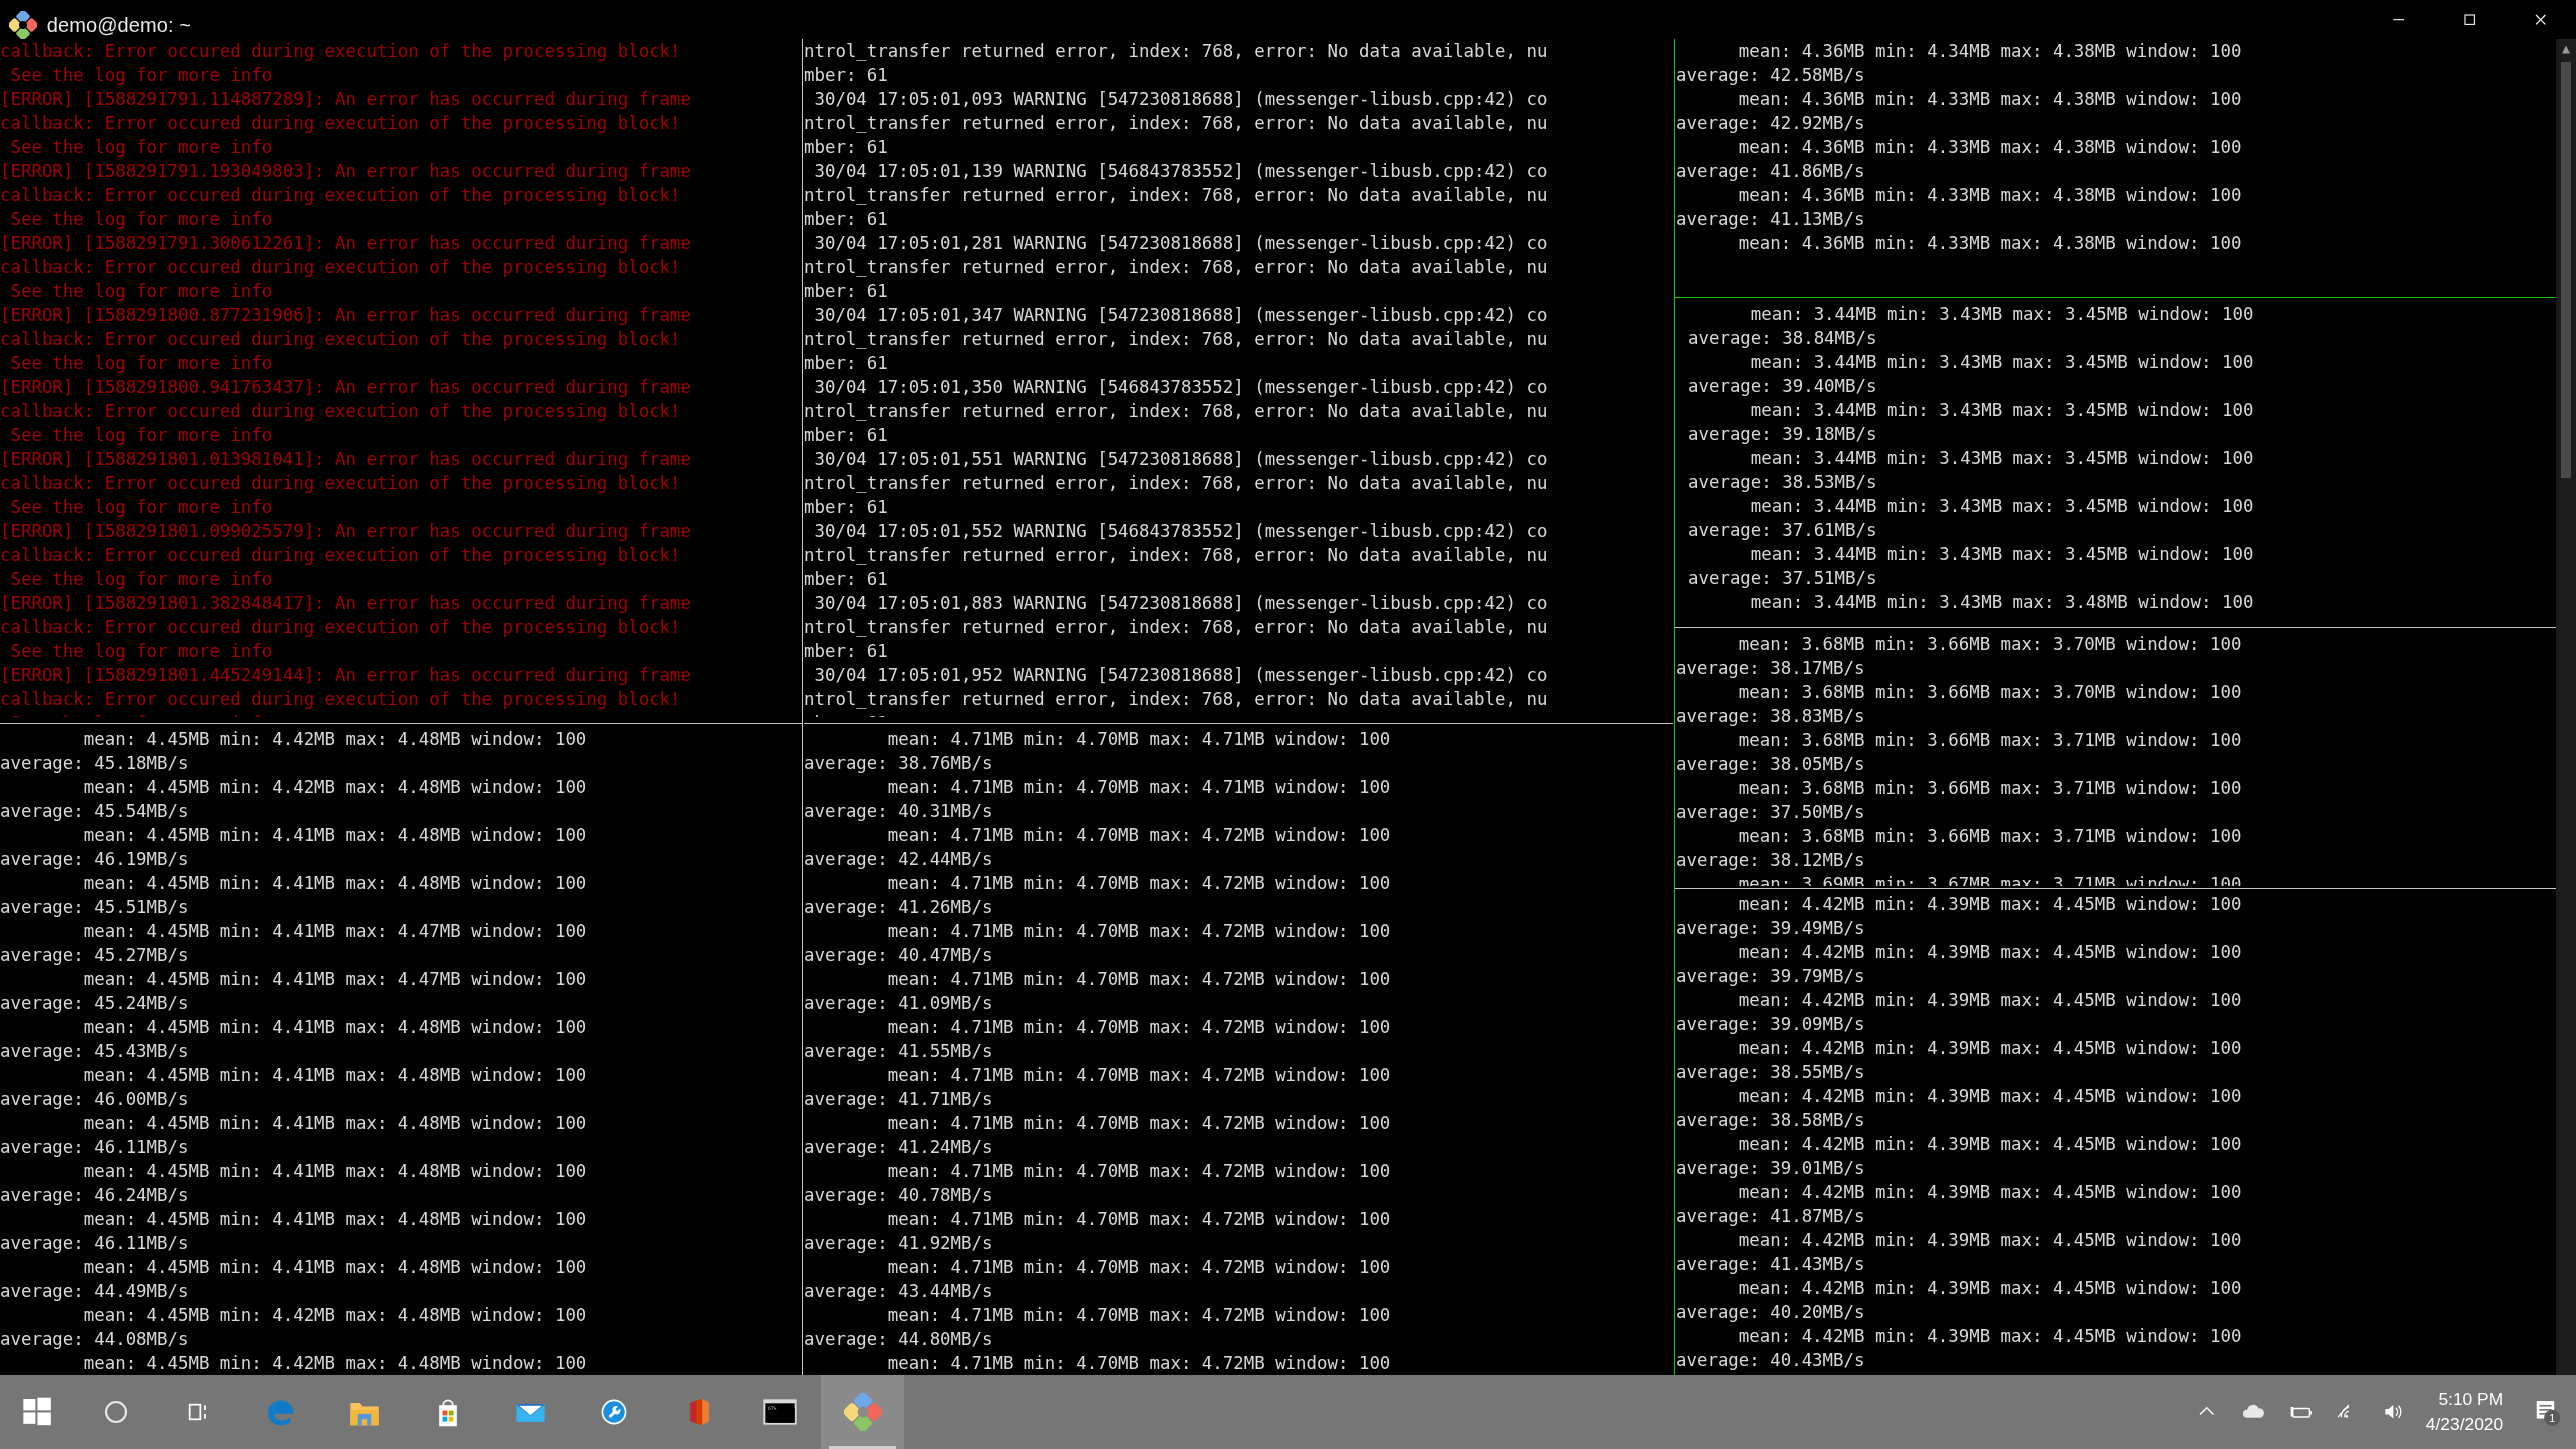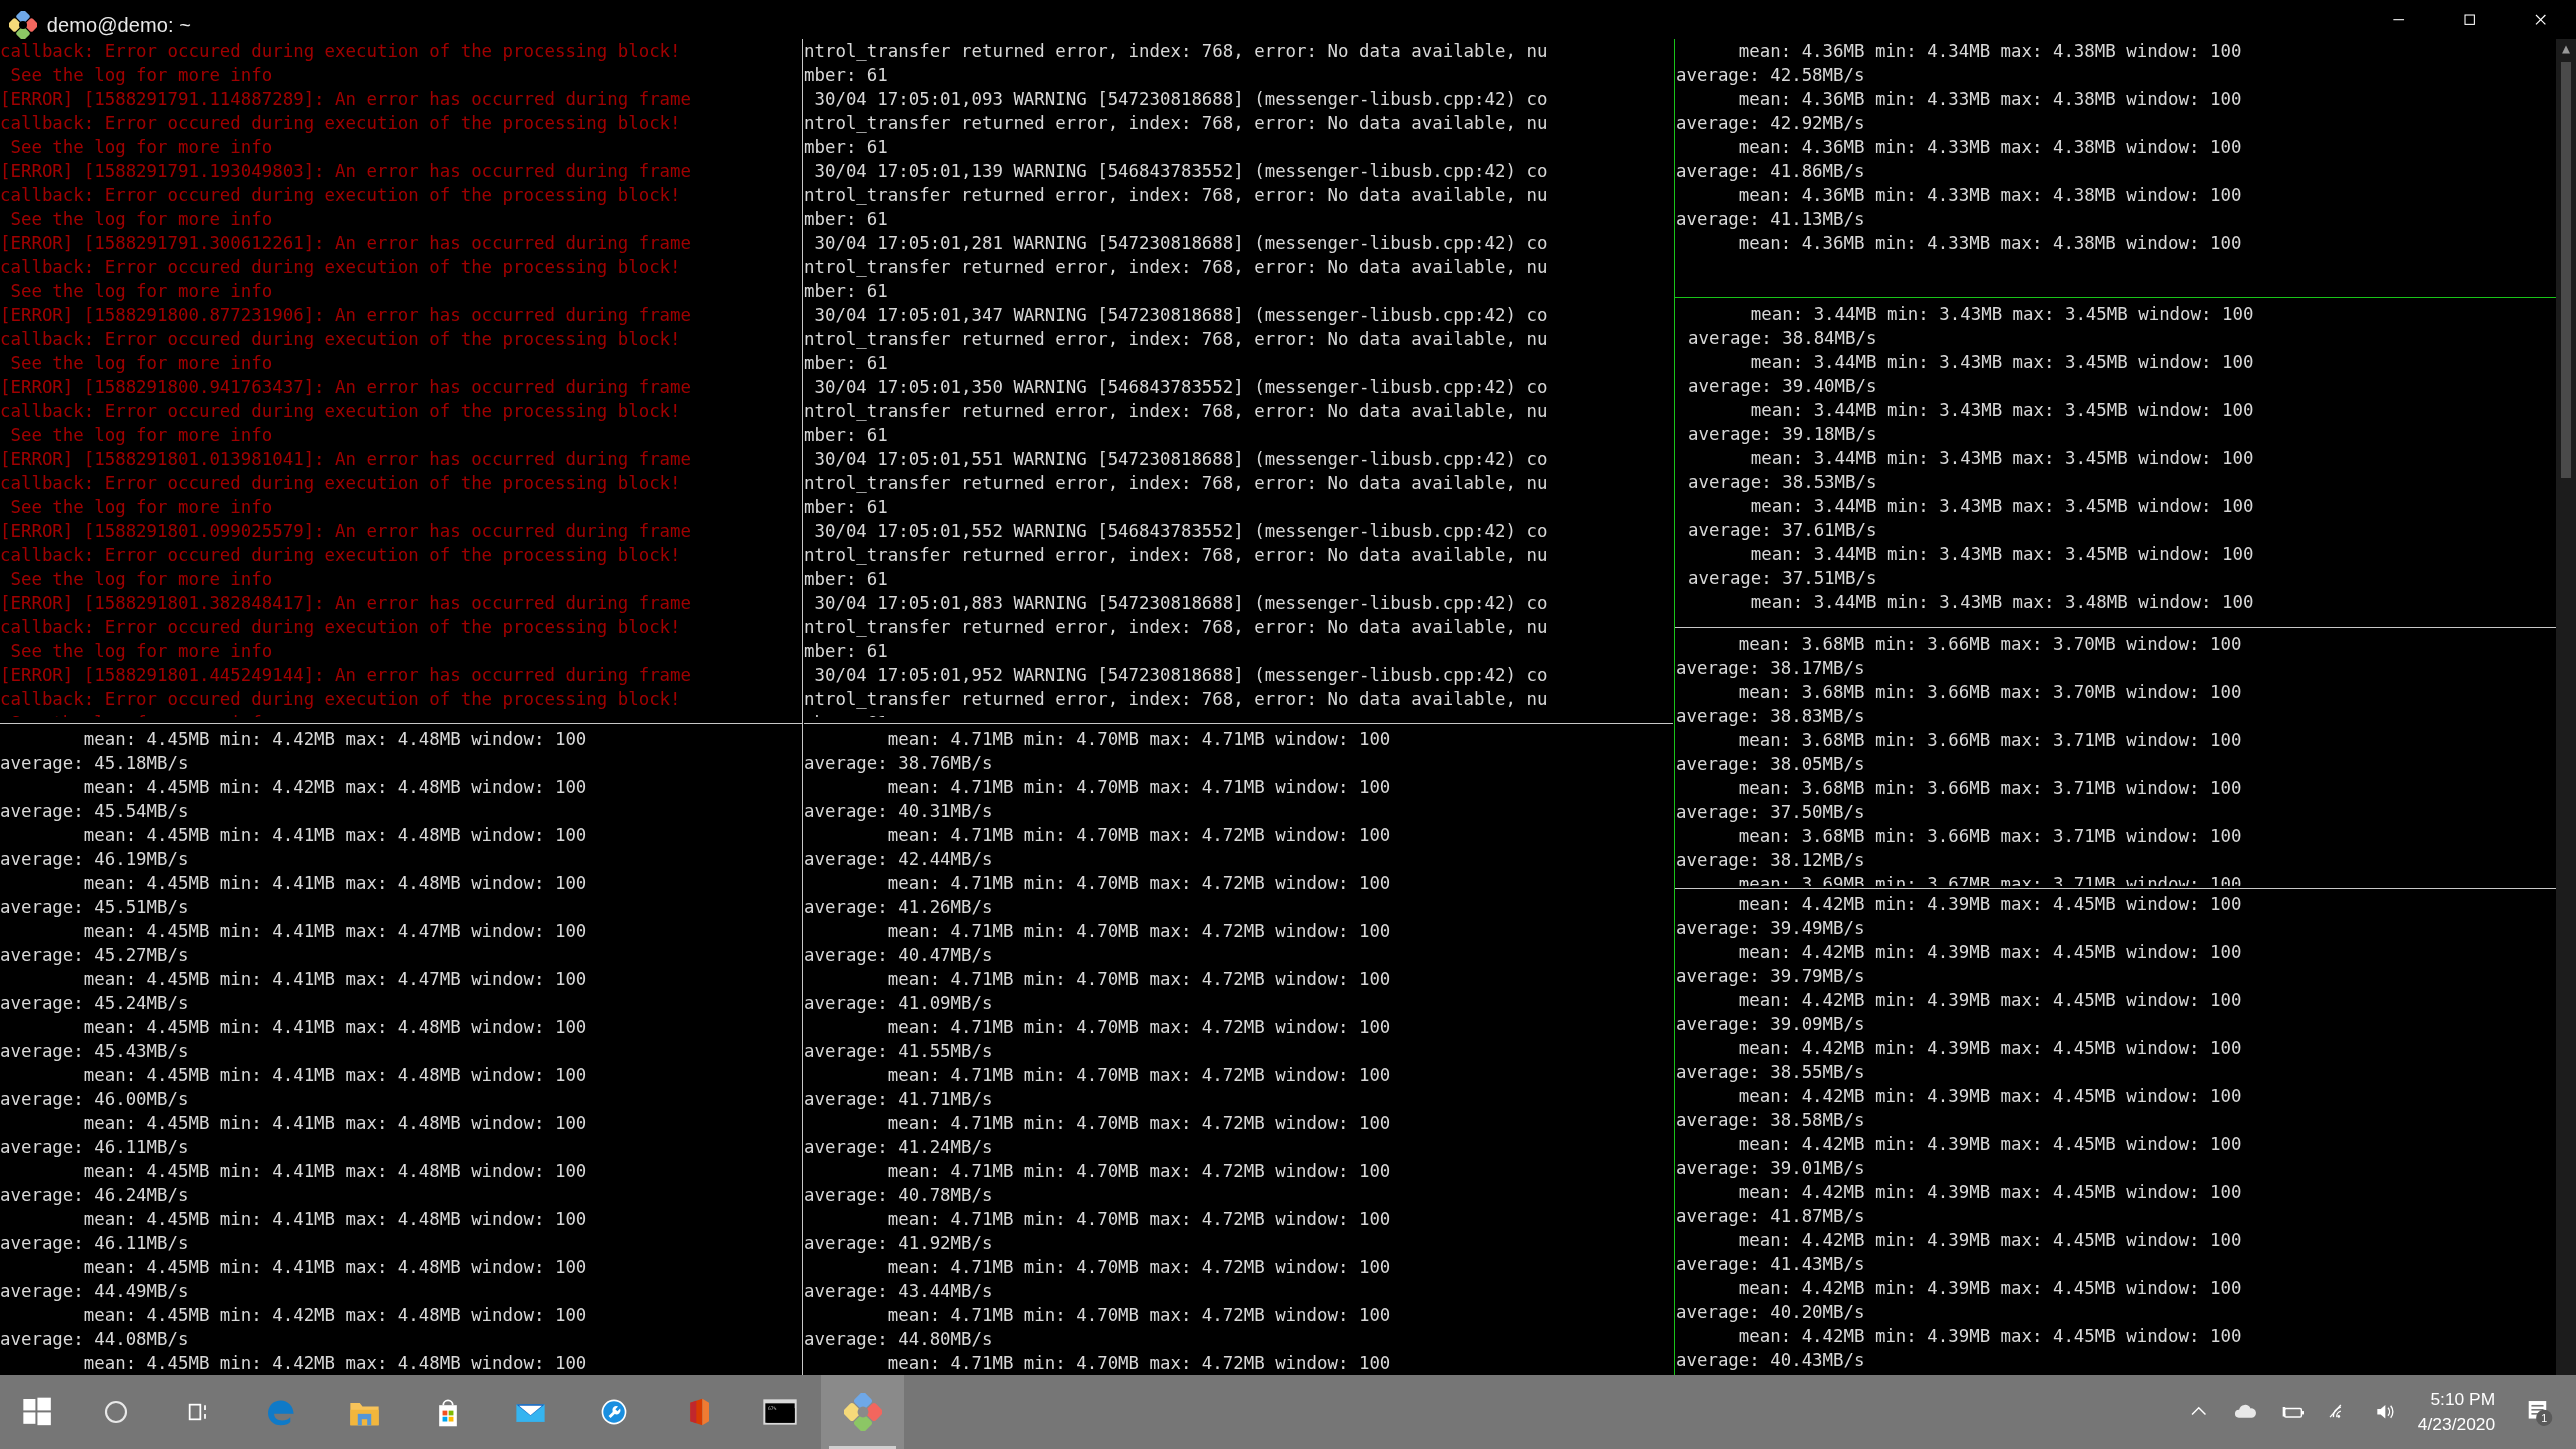--- a/index.html
+++ b/index.html
@@ -63,21 +63,21 @@
   
   #taskbar { position:absolute; left:0; right:0; bottom:0; height:74px;
              background:#767676; display:flex; align-items:center; z-index:100; }
   #startbtn { width:74px; height:74px; display:flex; align-items:center; justify-content:center; }
   #searchbox { width:322px; height:56px; background:#3b3b3b; display:flex; align-items:center;
                gap:14.8px; padding-left:23px; margin-left:0; }
   #searchbox .ph { color:#e6e6e6; font-family:"Liberation Sans", sans-serif; font-size:20px; }
   .tbicon { width:83px; height:74px; display:flex; align-items:center; justify-content:center; position:relative; }
   .tbicon.active { background:#8a8a8a; }
   .tbicon.active::after { content:""; position:absolute; left:8px; right:8px; bottom:0; height:3.4px; background:#cfcfcf; }
-  #tray { margin-left:auto; display:flex; align-items:center; gap:0; padding-right:8px; height:74px; }
+  #tray { margin-left:auto; display:flex; align-items:center; gap:0; padding-right:0; height:74px; }
   .trayicon { width:47px; height:74px; display:flex; align-items:center; justify-content:center; color:#fff; }
   #clock { display:flex; flex-direction:column; align-items:flex-end; justify-content:center;
            color:#fff; font-family:"Liberation Sans", sans-serif; font-size:17.4px;
            line-height:25.5px; padding:0 14.8px 0 8px; height:74px; }
   #notif { width:58px; height:74px; display:flex; align-items:center; justify-content:center; position:relative; }
 </style>
 </head>
 <body>
 
 <div id="app">

